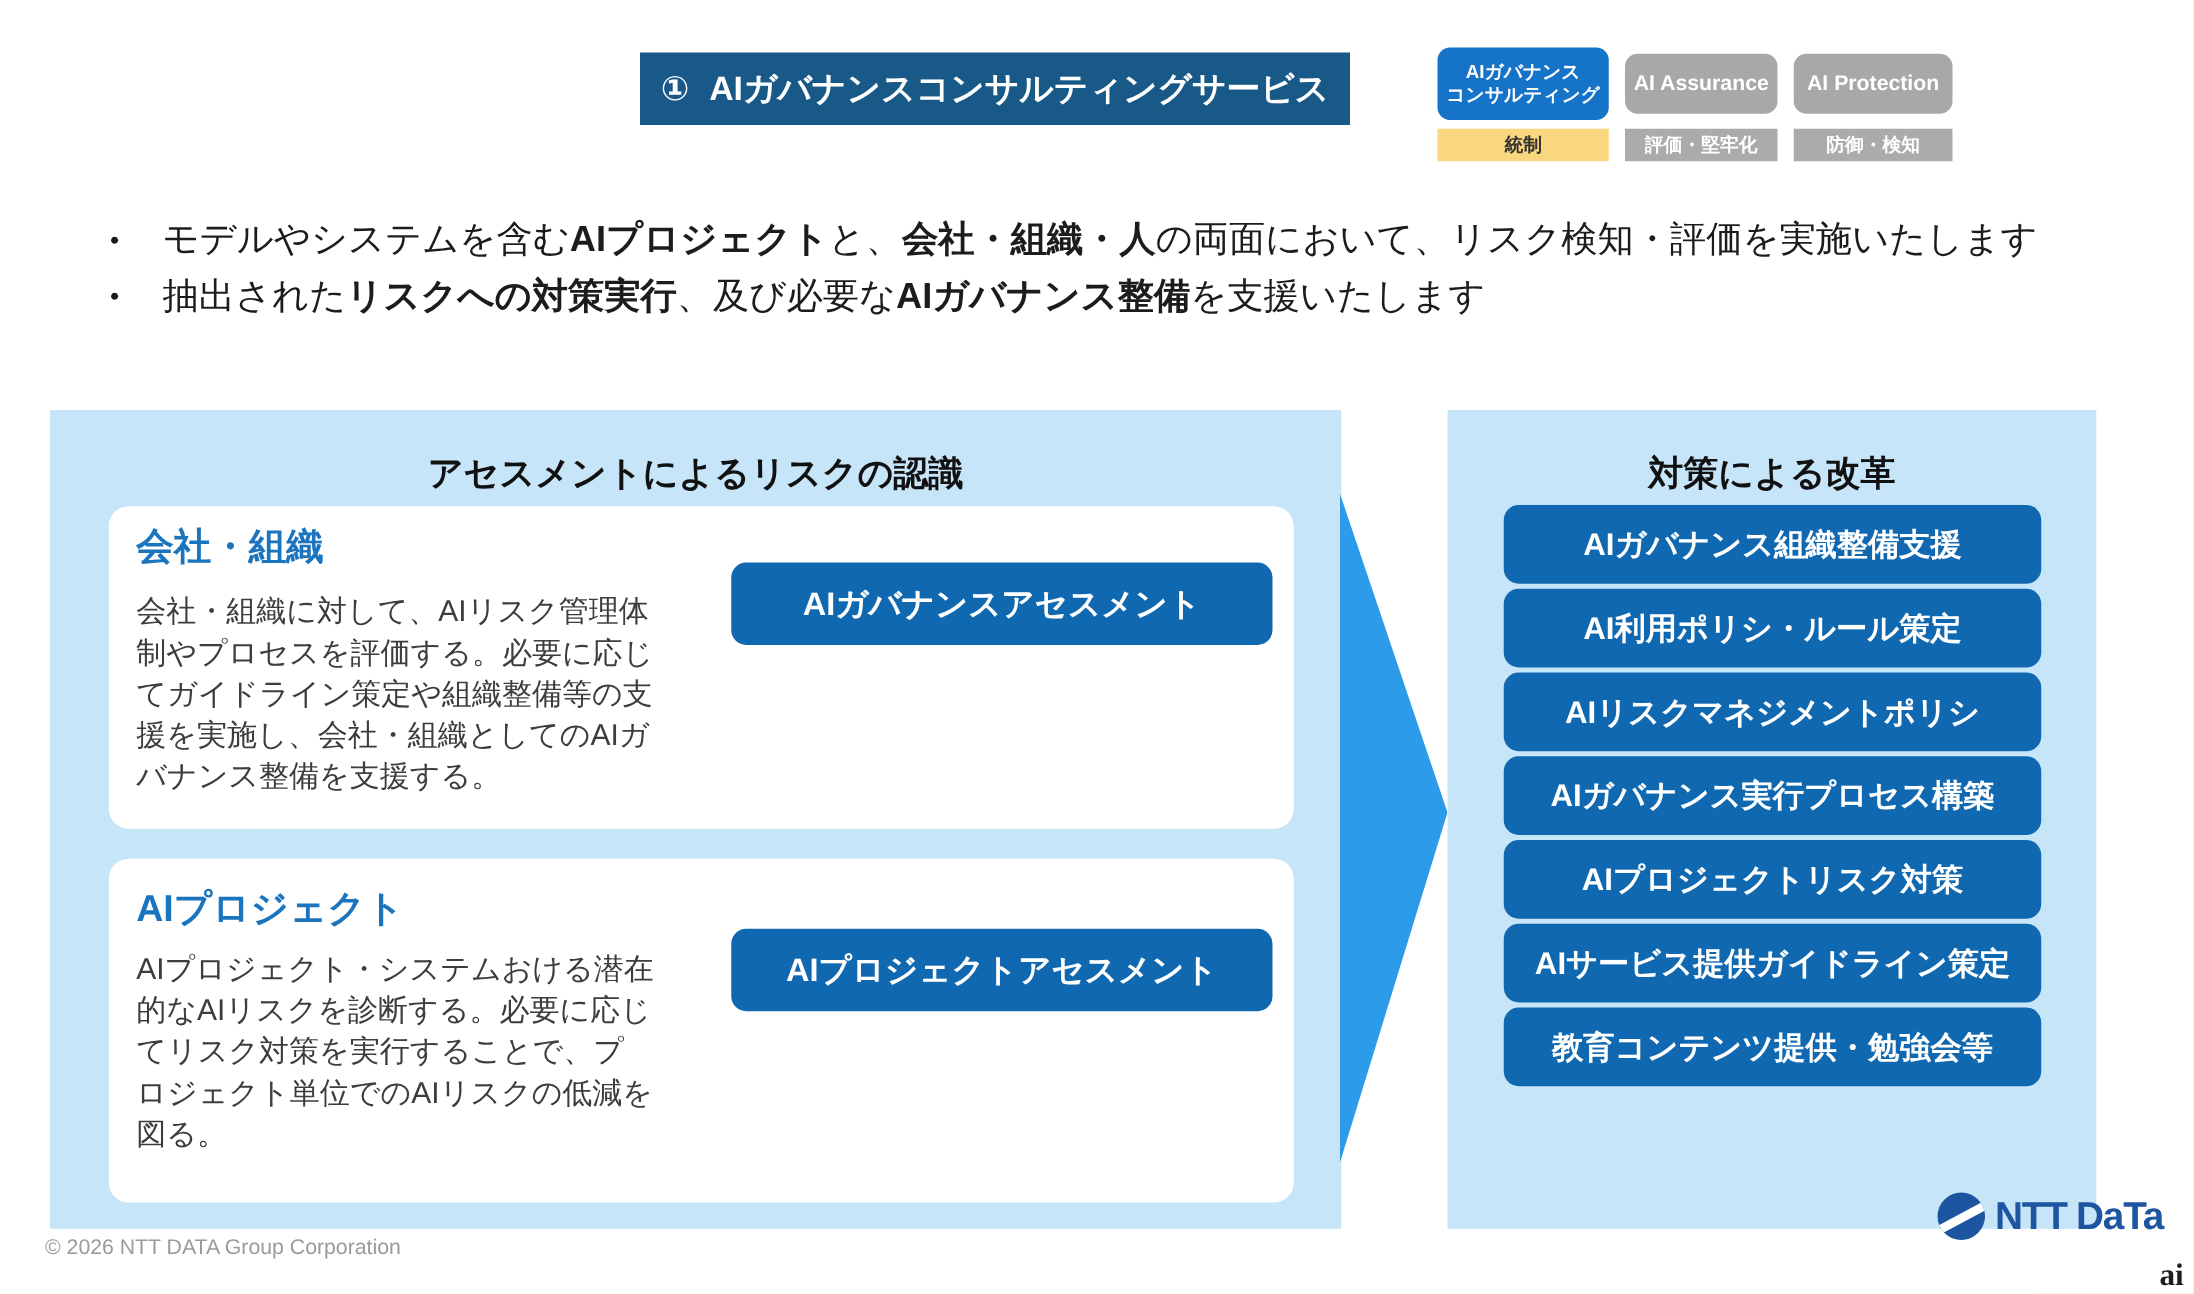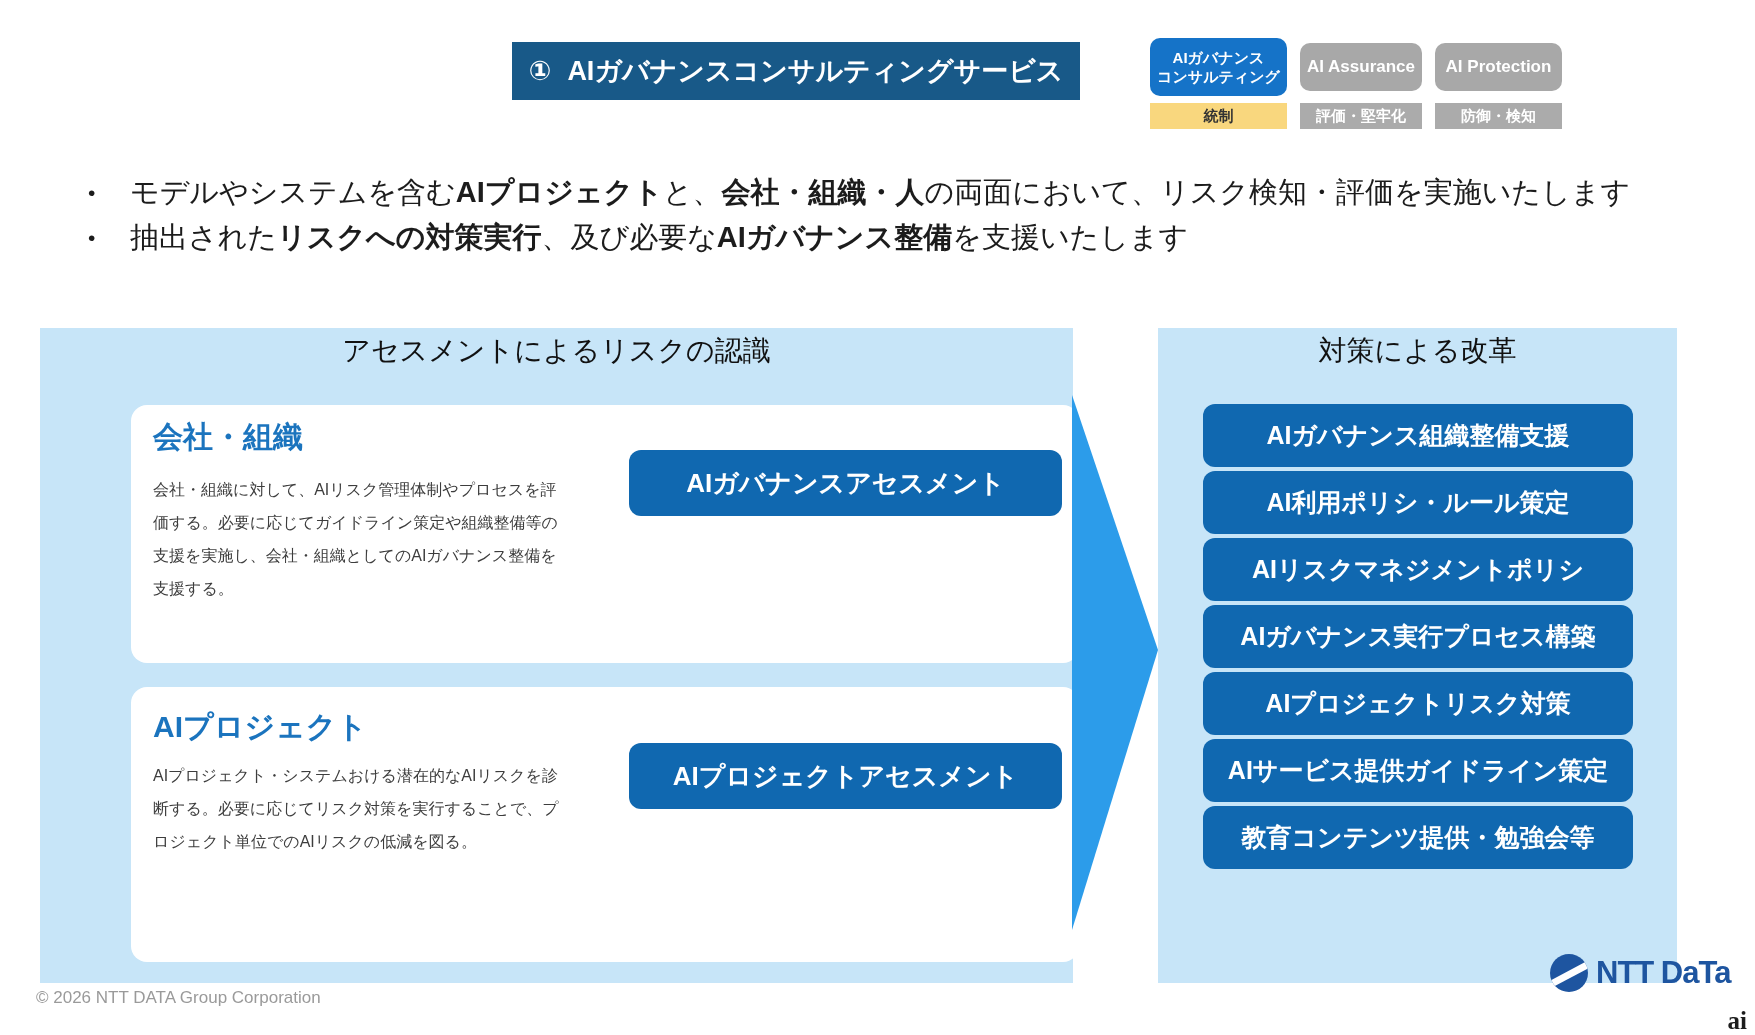--- a/index.html
+++ b/index.html
@@ -41,36 +41,36 @@
   .bullet  { display:flex; font-size:29px; line-height:45px; white-space:nowrap; }
   .bullet .dot { width:42px; font-size:21px; line-height:45px; }
 
   
   .panel {
     position:absolute; top:328px; height:655px; background:#C7E5F8;
   }
   .panel-left  { left:40px;   width:1033px; }
   .panel-right { left:1158px; width:519px;  }
   .panel-title {
-    text-align:center; font-size:28px; font-weight:normal; color:#111;
-    margin:0; padding-top:4px;
+    text-align:center; font-size:28px; font-weight:bold; color:#111;
+    margin:0; padding-top:32px;
   }
 
   .card {
-    position:absolute; left:47px; width:948px; background:#ffffff; border-radius:16px;margin-left:44px;
+    position:absolute; left:47px; width:948px; background:#ffffff; border-radius:16px;
   }
   .card1 { top:77px;  height:258px; }
   .card2 { top:359px; height:275px; }
   .card-heading {
     position:absolute; left:22px; font-size:30px; font-weight:bold; color:#1B74BE; white-space:nowrap;
   }
   .card1 .card-heading { top:12px; }
   .card2 .card-heading { top:20px; }
   .card-body {
-    position:absolute; left:22px; width:414px; font-size:16px; line-height:33px;
+    position:absolute; left:22px; width:414px; font-size:24px; line-height:33px;
     color:#3d3d3d; overflow-wrap:anywhere;
   }
   .card1 .card-body { top:68px; }
   .card2 .card-body { top:72px; }
   .assess-btn {
     position:absolute; left:498px; width:433px; height:66px; background:#1068B0;
     border-radius:12px; color:#fff; font-weight:bold; font-size:26px;
     display:flex; align-items:center; justify-content:center; white-space:nowrap;
   }
   .card1 .assess-btn { top:45px; }

